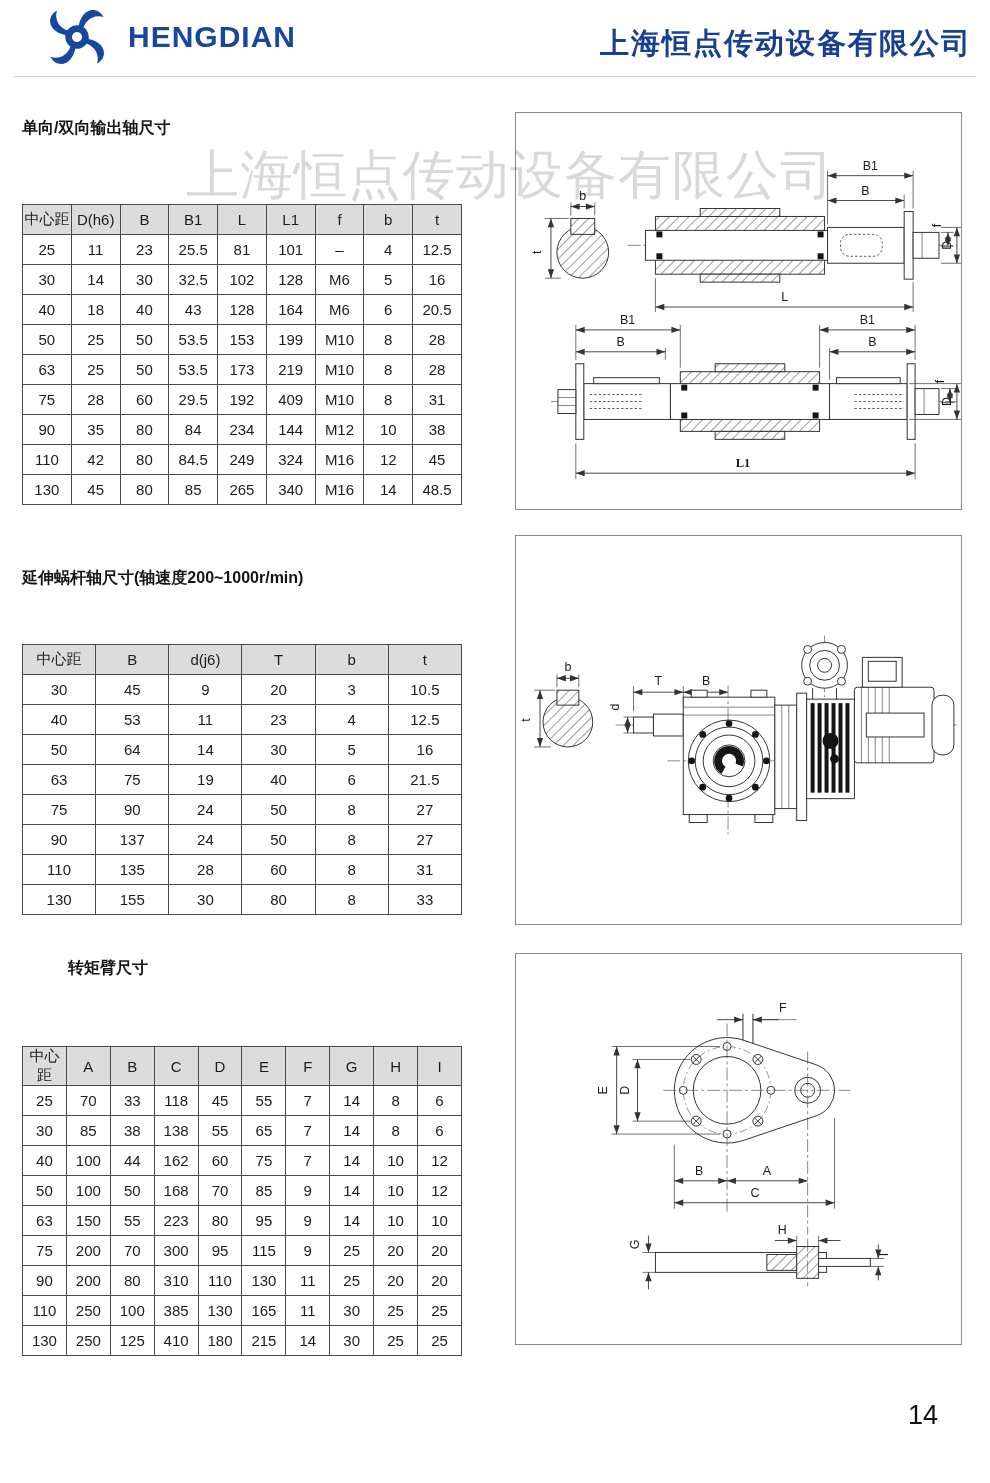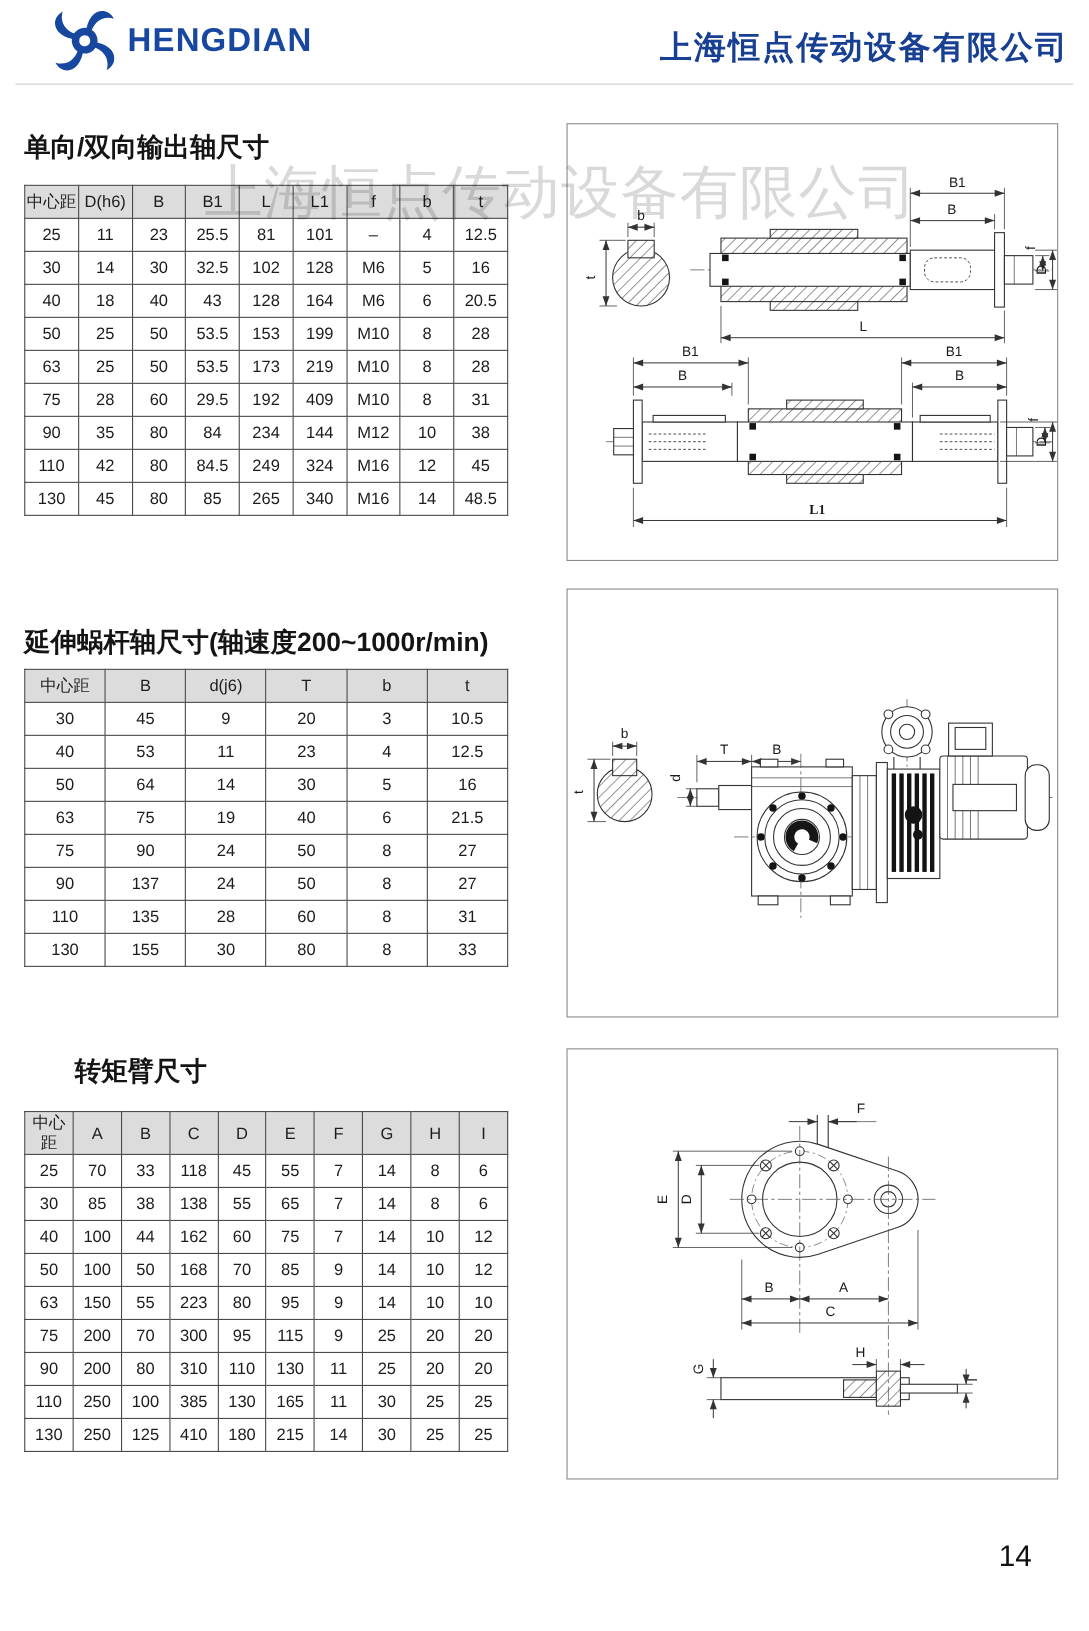--- a/index.html
+++ b/index.html
@@ -1,32 +1,32 @@
 <!DOCTYPE html>
 <html><head>
 <meta charset="utf-8">
 <style>
   * { margin:0; padding:0; box-sizing:border-box; }
   html,body { width:990px; height:1483px; background:#fff; }
   body { font-family:"Liberation Sans", sans-serif; position:relative; overflow:hidden; }
 
-  .hdr-logo { position:absolute; left:50px; top:8px; display:flex; align-items:center; gap:12px; }
+  .hdr-logo { position:absolute; left:50px; top:8px; display:flex; align-items:center; gap:24px; }
   .logo-text { color:#17479e; font-size:30px; font-weight:600; letter-spacing:1px; }
   .company { position:absolute; right:18px; top:24px; color:#173f92; font-size:29px; font-weight:bold;
              font-family:"DejaVu Serif", serif; letter-spacing:2px; white-space:nowrap; }
   .hr-line { position:absolute; left:14px; width:962px; top:76px; height:1px; background:#cfcfcf; }
 
   .watermark { position:absolute; left:186px; top:140px; font-size:53px; letter-spacing:1px;
                color:rgba(0,0,0,0.15); font-family:"DejaVu Serif", serif; white-space:nowrap;
                z-index:9; pointer-events:none; }
 
-  .sec-title { position:absolute; left:22px; font-size:24px; font-weight:bold; color:#141414; white-space:nowrap; }
+  .sec-title { position:absolute; left:22px; font-size:16px; font-weight:bold; color:#141414; white-space:nowrap; }
   #t1-title { top:118px; } #t2-title { top:568px; } #t3-title { top:958px;margin-left:46px; }
 
-  table.dim-table { position:absolute; left:22px; width:440px; border-collapse:collapse; background:#fff; table-layout:fixed; }
+  table.dim-table { position:absolute; left:22px; width:440px; border-collapse:collapse; background:#fff; table-layout:fixed;margin-top:36px; }
   .dim-table th { background:#dcdcdc; font-weight:normal; }
   .dim-table th, .dim-table td { border:1px solid #4a4a4a; text-align:center; vertical-align:middle;
                font-size:15px; color:#1c1c1c; height:30px; padding:0 1px; }
   #table1 { top:168px; } #table2 { top:608px; } #table3 { top:1010px; }
 
   .dbox { position:absolute; left:515px; width:447px; border:1px solid #8a8a8a; background:#fff; }
   #dbox1 { top:112px; height:398px; }
   #dbox2 { top:535px; height:390px; }
   #dbox3 { top:953px; height:392px; }
   .dbox svg { display:block; width:100%; height:100%; }

